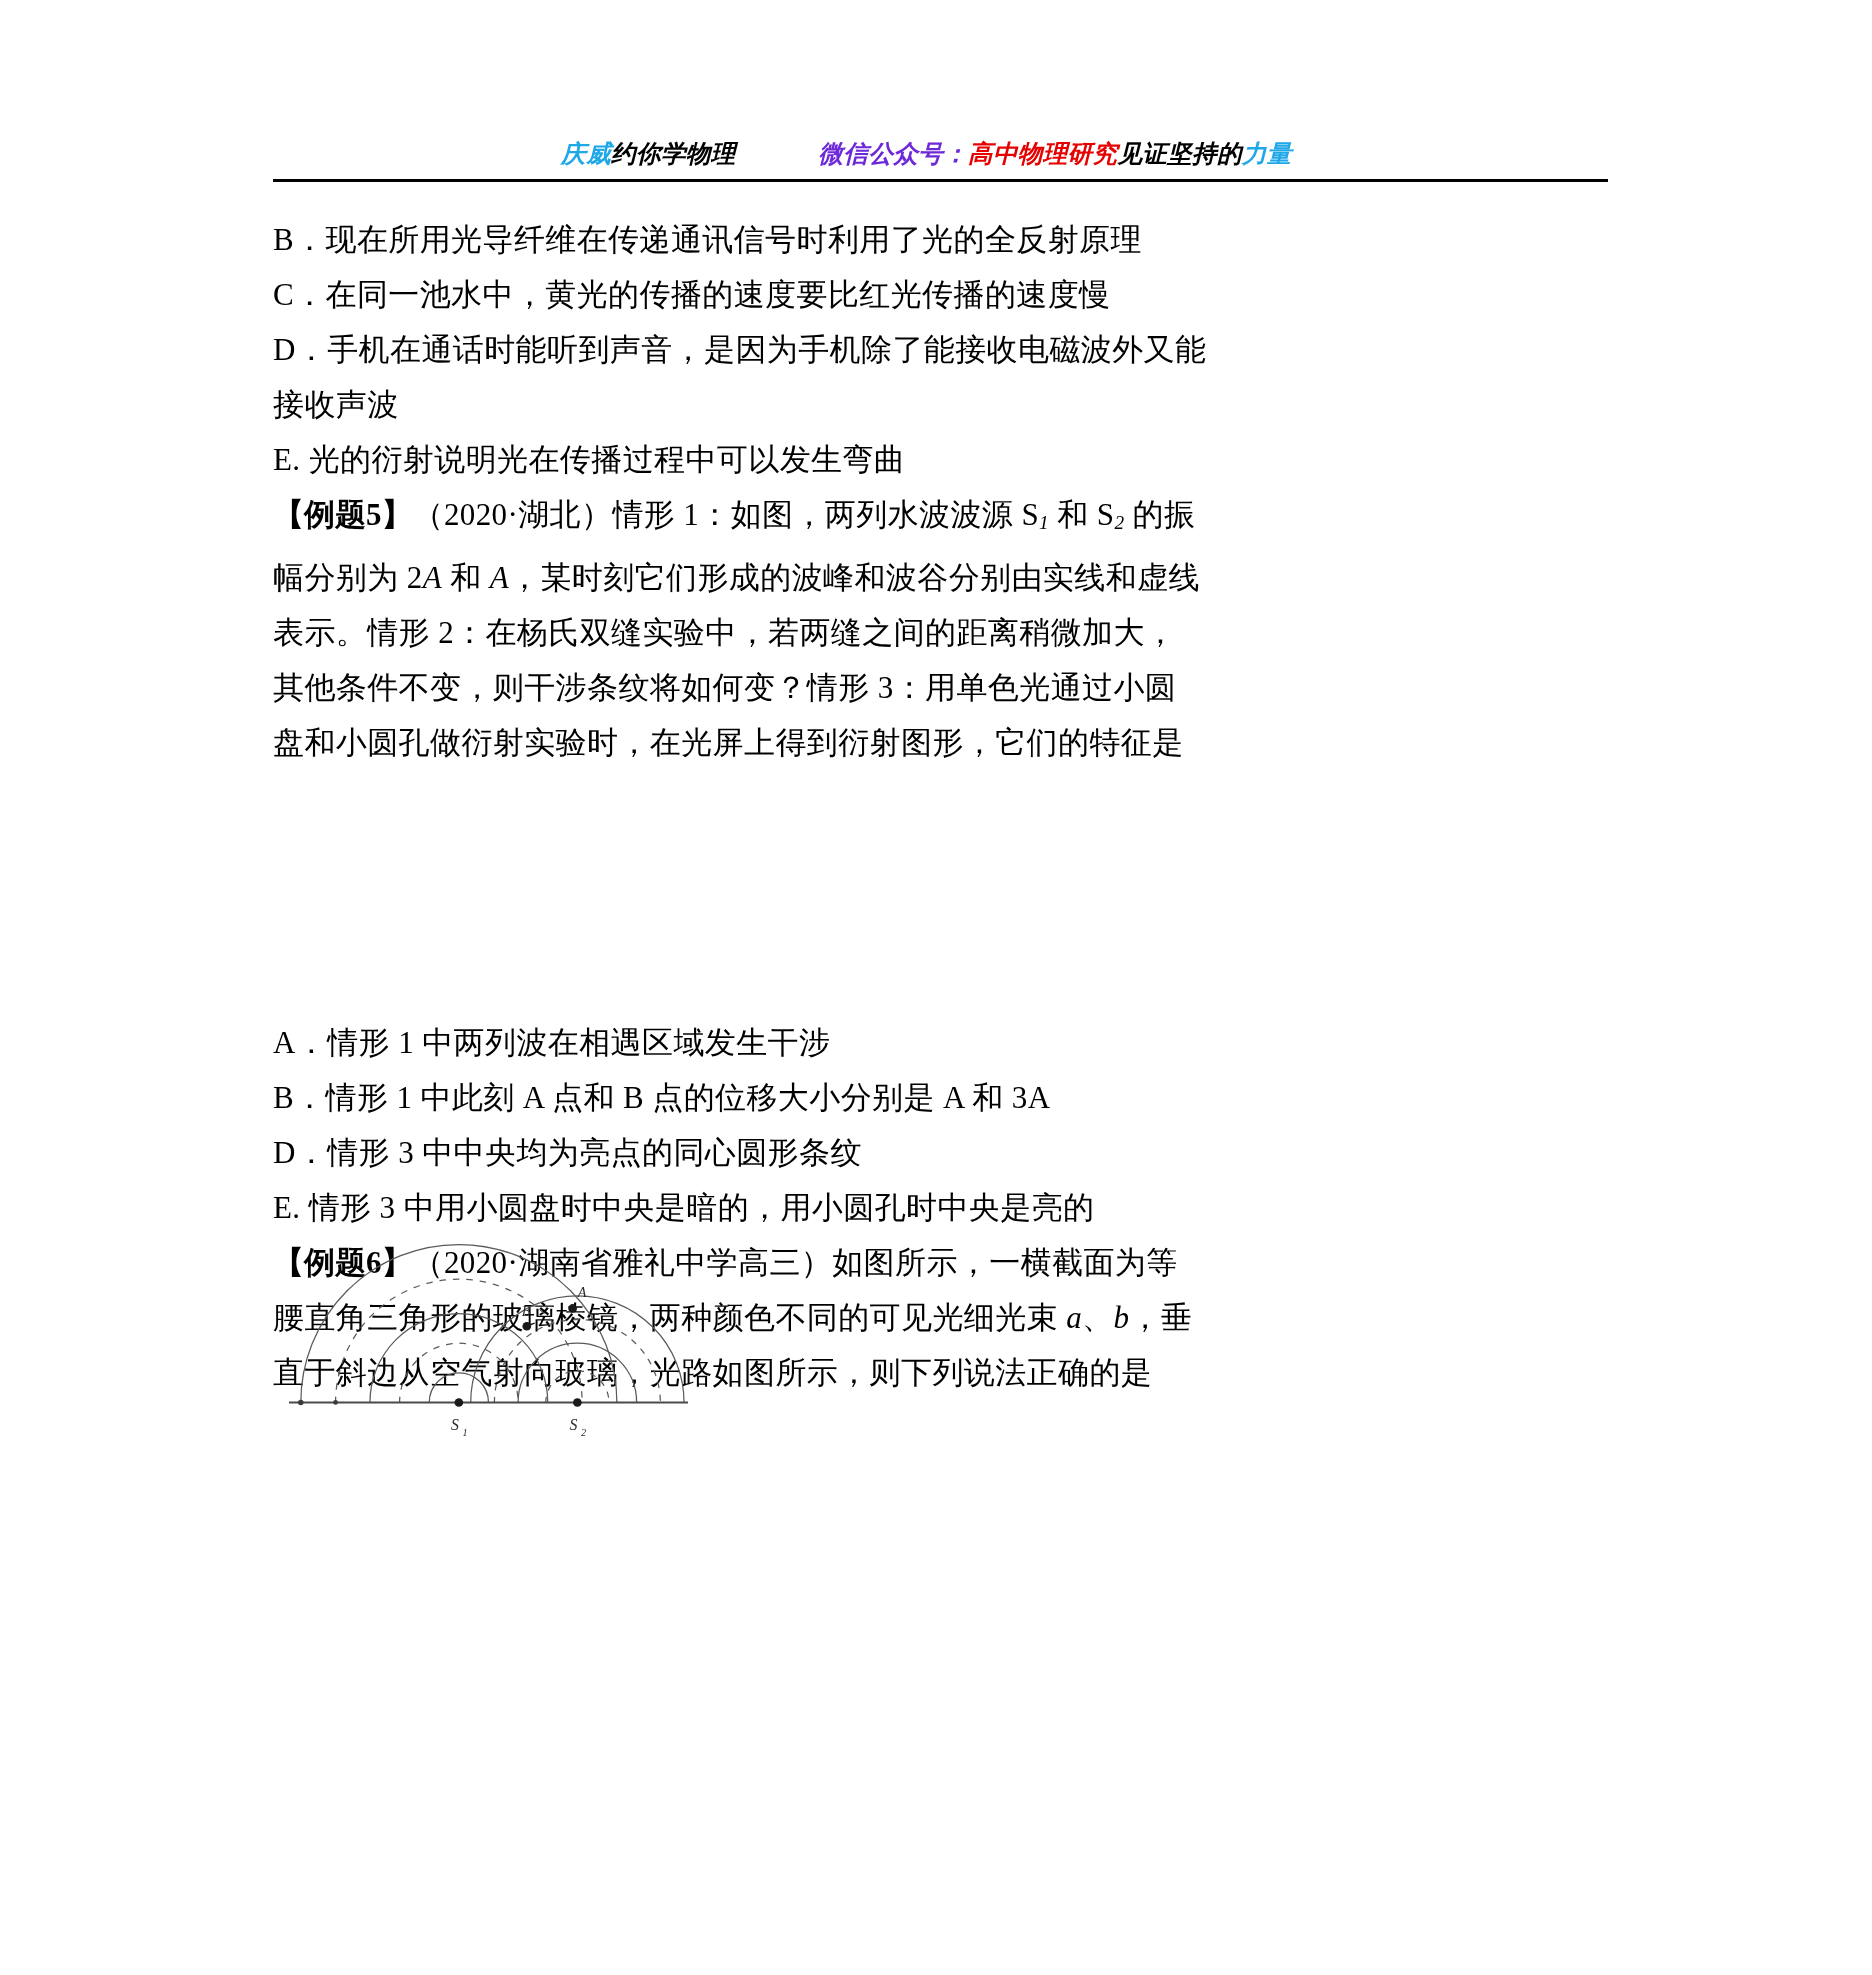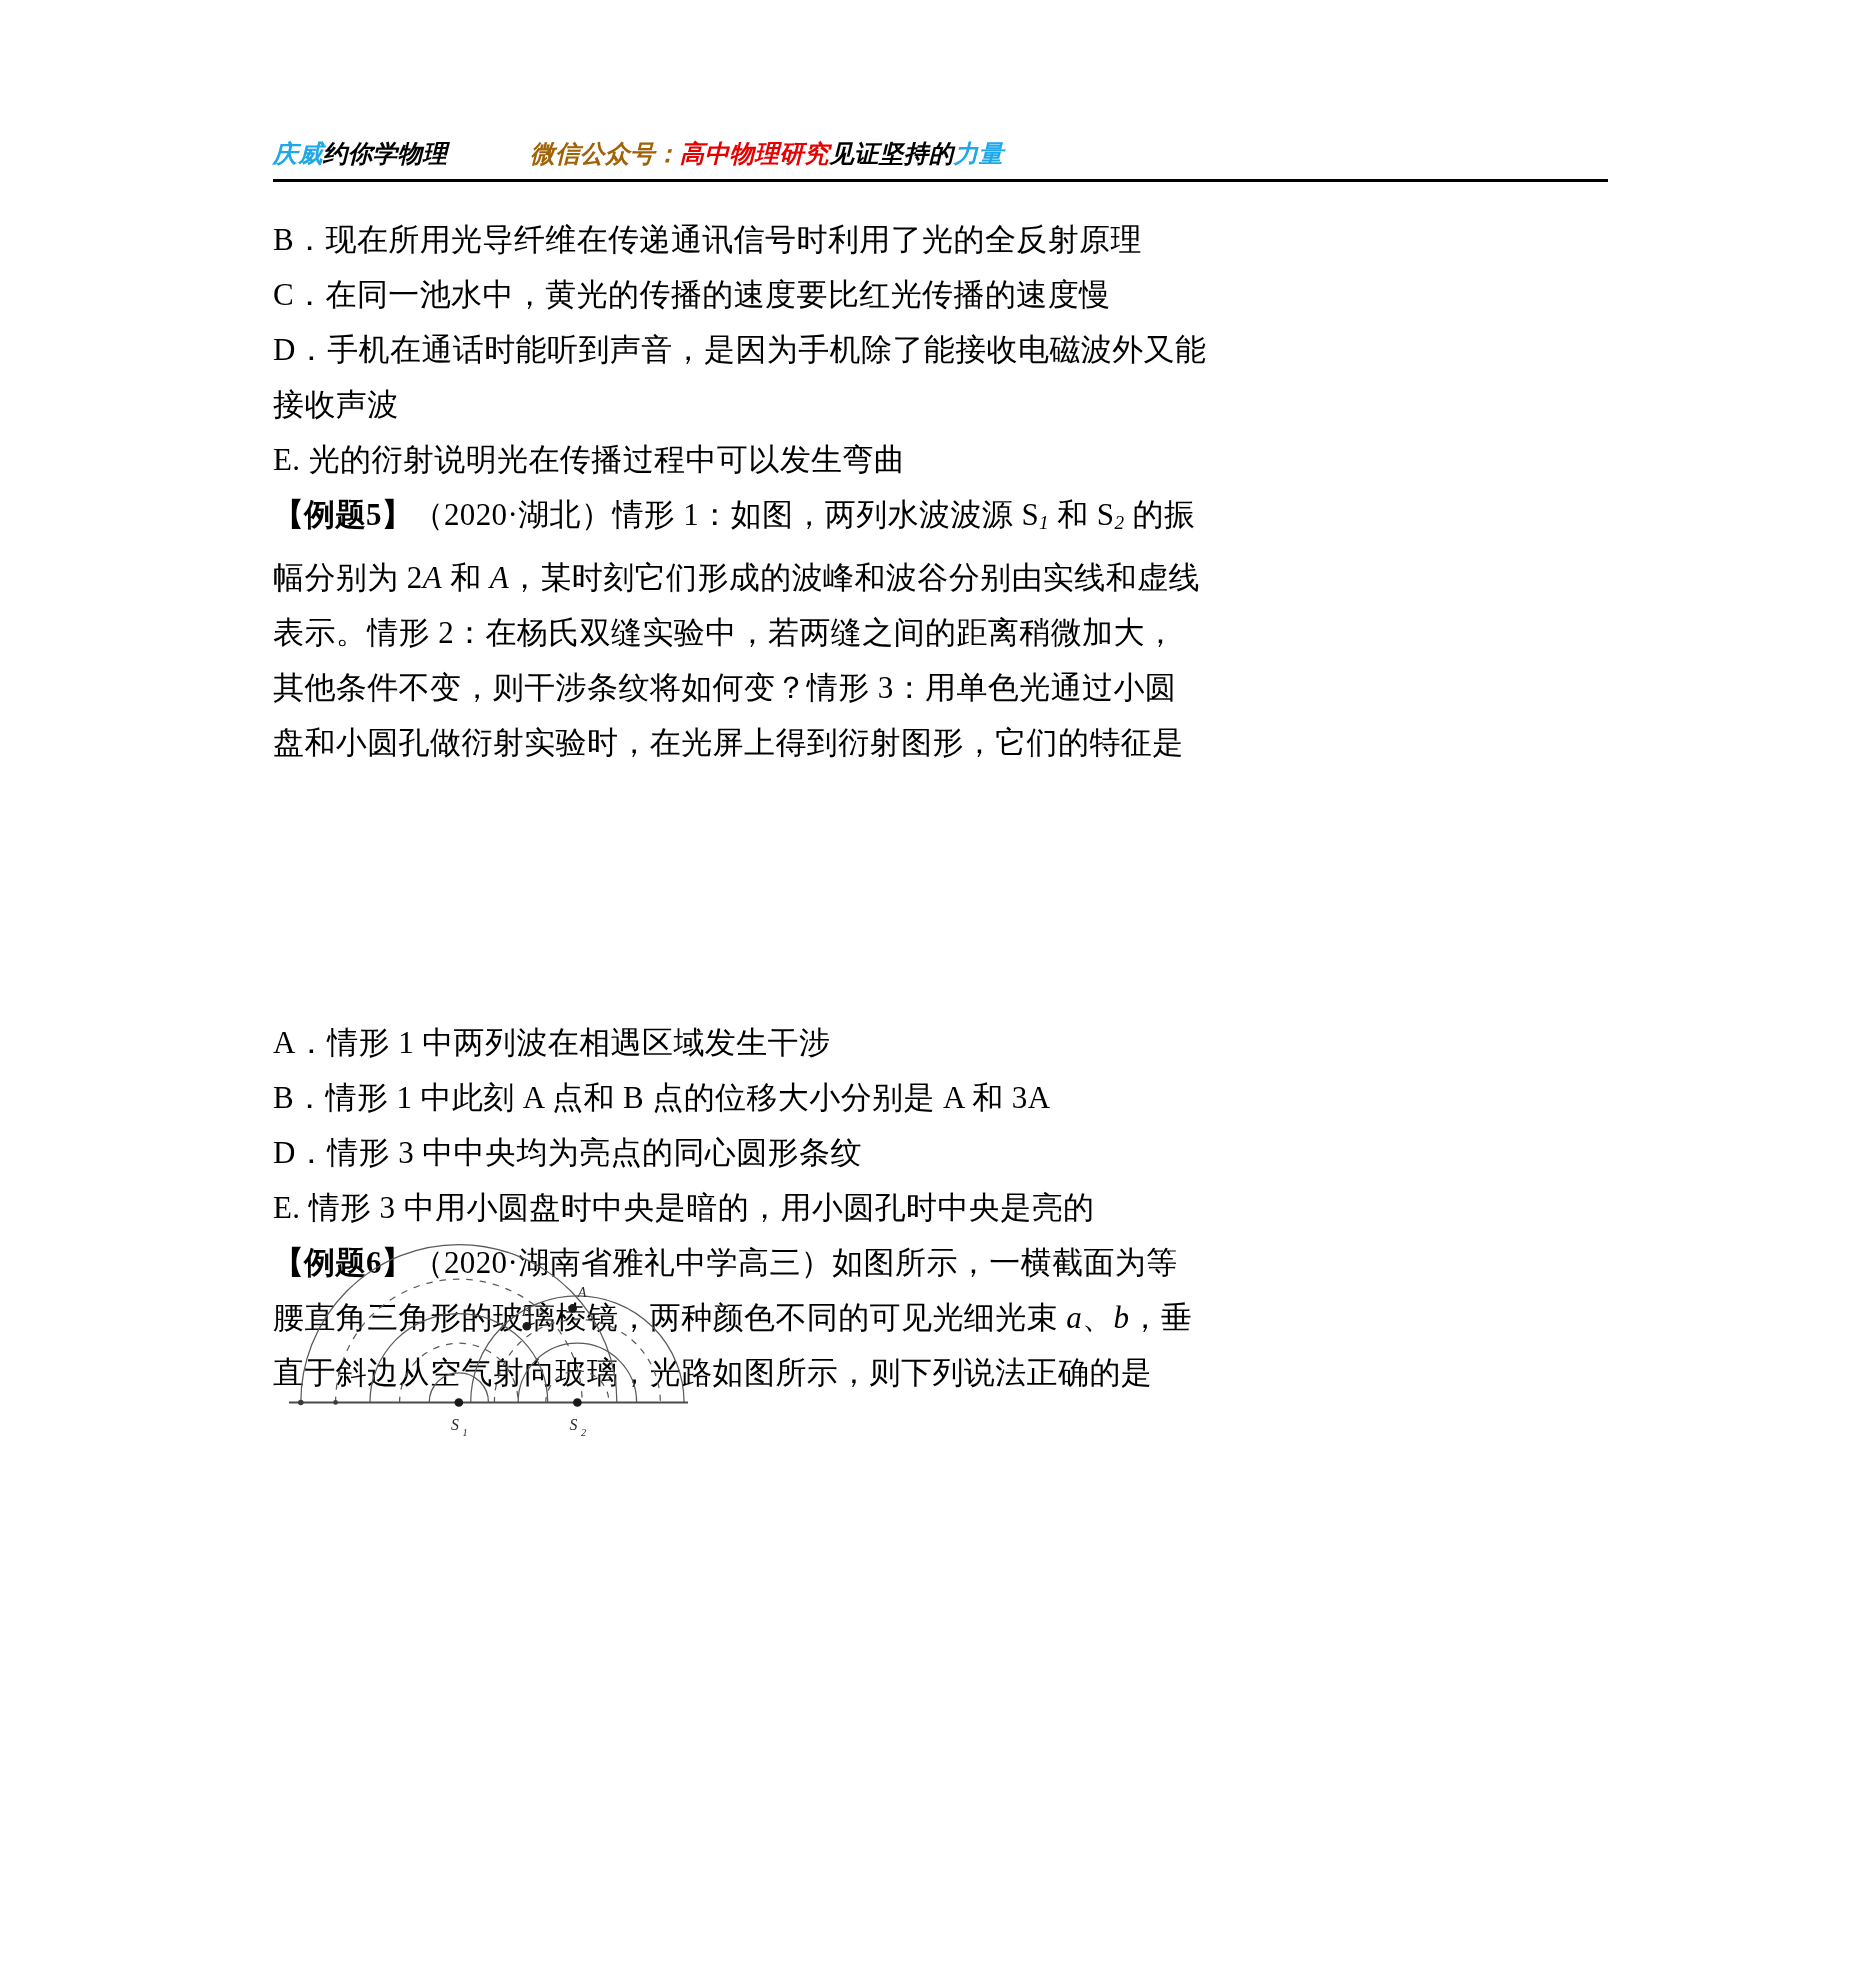--- a/index.html
+++ b/index.html
@@ -22,37 +22,37 @@
 
   
   .header {
     position: absolute;
     left: 273px;
     top: 130px;
     width: 1335px;
     height: 36px;
     display: flex;
     align-items: flex-end;
-    justify-content: flex-start;
+    justify-content: center;
   }
   .header-block {
     font-family: "DejaVu Sans", sans-serif;
     font-weight: bold;
     font-size: 24.5px;
     line-height: 1;
     letter-spacing: 0.4px;
     white-space: nowrap;
     font-style: italic;
   }
   .hdr-left   { margin-left: 0px; }
   .hdr-mid    { margin-left: 83px; }
   .hdr-right  { margin-right: 28px; }
   .c-cyan  { color: #1fa8e8; }
   .c-black { color: #000000; }
-  .c-green { color: #a16207; }
+  .c-green { color: #6d28d9; }
   .c-red   { color: #e60000; }
 
   .header-rule {
     position: absolute;
     left: 273px;
     top: 179px;
     width: 1335px;
     height: 2.8px;
     background: #000000;
   }

